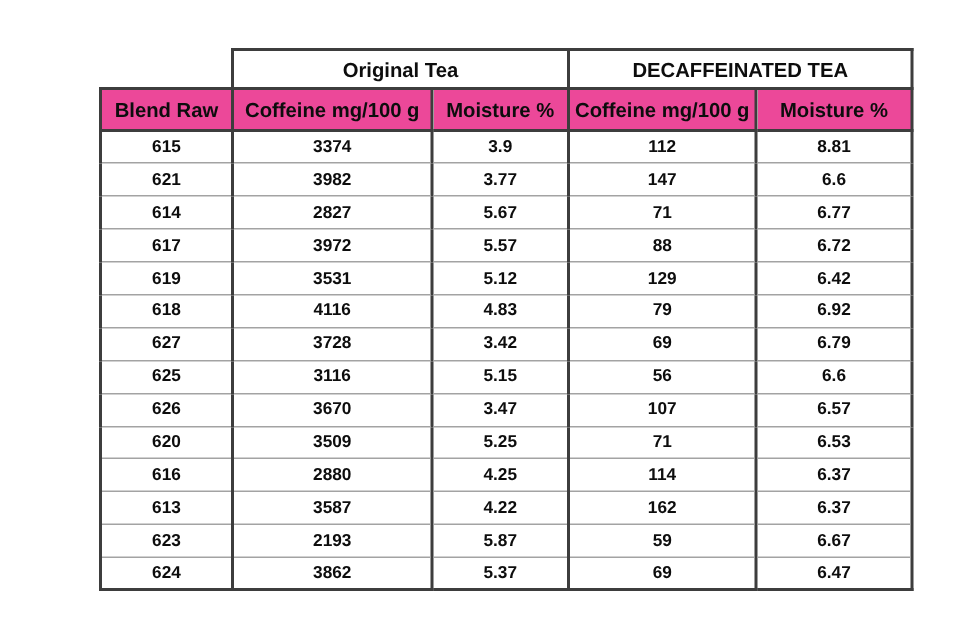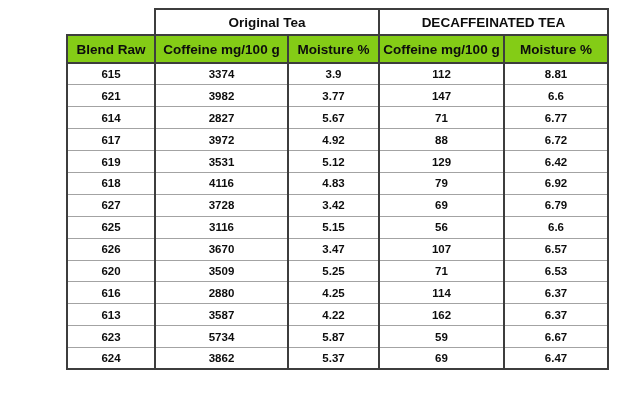--- a/index.html
+++ b/index.html
@@ -13,21 +13,21 @@
   }
   .canvas {
     position: relative;
     width: 644px;
     height: 418px;
     background: #ffffff;
   }
   table.tbl {
     position: absolute;
     left: 66px;
-    top: 8px;
+    top: 32px;
     border-collapse: collapse;
     table-layout: fixed;
     width: 541px;
   }
   table.tbl td, table.tbl th {
     box-sizing: border-box;
     padding: 0;
     margin: 0;
     text-align: center;
     vertical-align: middle;
@@ -50,21 +50,21 @@
     font-size: 13.5px;
     font-weight: bold;
     background: #ffffff;
   }
   
   th.colhead {
     border: 2px solid #3d3d3d;
     height: 28px;
     font-size: 13.5px;
     font-weight: bold;
-    background: #84cc16;
+    background: #ec4899;
   }
   
   td.cell {
     border-left: 2px solid #3d3d3d;
     border-right: 2px solid #3d3d3d;
     border-top: 1px solid #a3a3a3;
     border-bottom: 1px solid #a3a3a3;
     height: 21.9px;
     font-size: 11.5px;
     font-weight: bold;
@@ -119,21 +119,21 @@
         <tr>
           <td class="cell">614</td>
           <td class="cell">2827</td>
           <td class="cell">5.67</td>
           <td class="cell">71</td>
           <td class="cell">6.77</td>
         </tr>
         <tr>
           <td class="cell">617</td>
           <td class="cell">3972</td>
-          <td class="cell">4.92</td>
+          <td class="cell">5.57</td>
           <td class="cell">88</td>
           <td class="cell">6.72</td>
         </tr>
         <tr>
           <td class="cell">619</td>
           <td class="cell">3531</td>
           <td class="cell">5.12</td>
           <td class="cell">129</td>
           <td class="cell">6.42</td>
         </tr>
@@ -181,21 +181,21 @@
         </tr>
         <tr>
           <td class="cell">613</td>
           <td class="cell">3587</td>
           <td class="cell">4.22</td>
           <td class="cell">162</td>
           <td class="cell">6.37</td>
         </tr>
         <tr>
           <td class="cell">623</td>
-          <td class="cell">5734</td>
+          <td class="cell">2193</td>
           <td class="cell">5.87</td>
           <td class="cell">59</td>
           <td class="cell">6.67</td>
         </tr>
         <tr>
           <td class="cell">624</td>
           <td class="cell">3862</td>
           <td class="cell">5.37</td>
           <td class="cell">69</td>
           <td class="cell">6.47</td>

